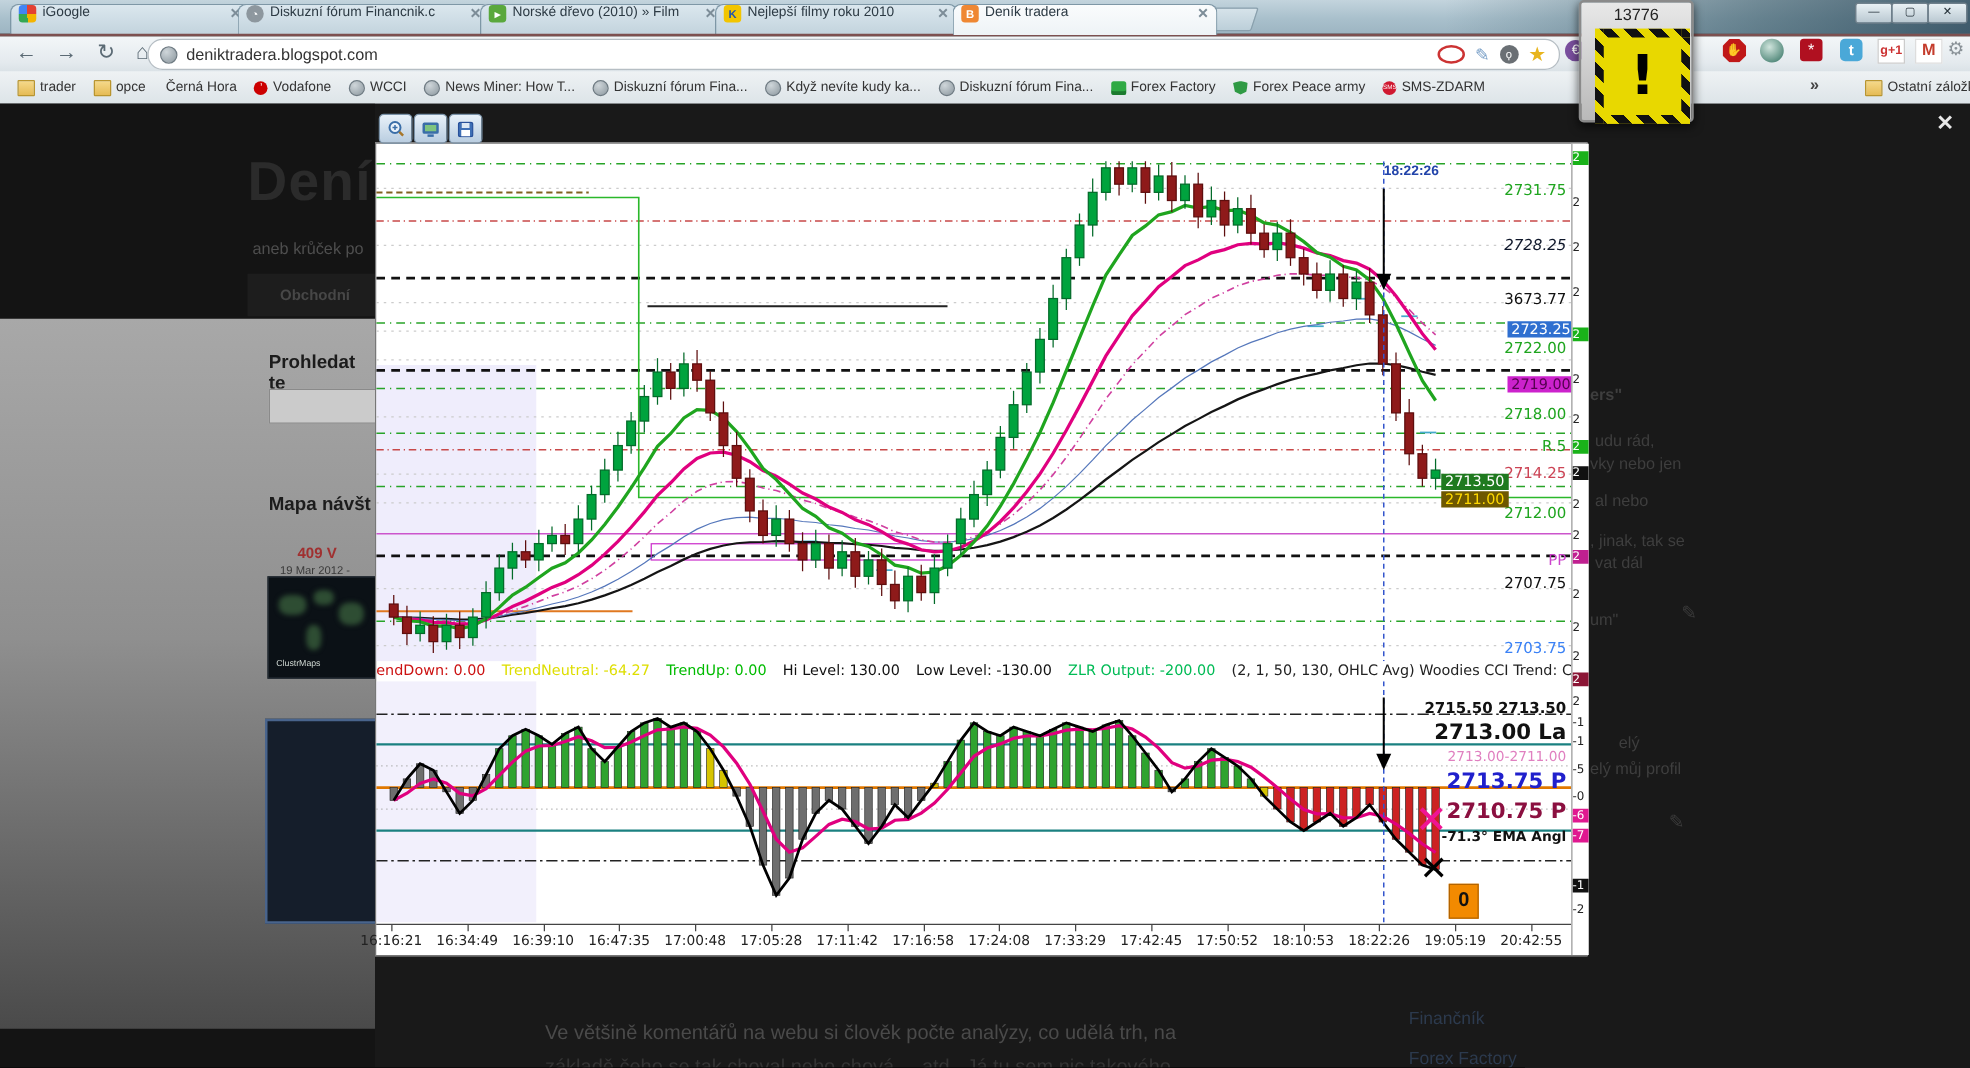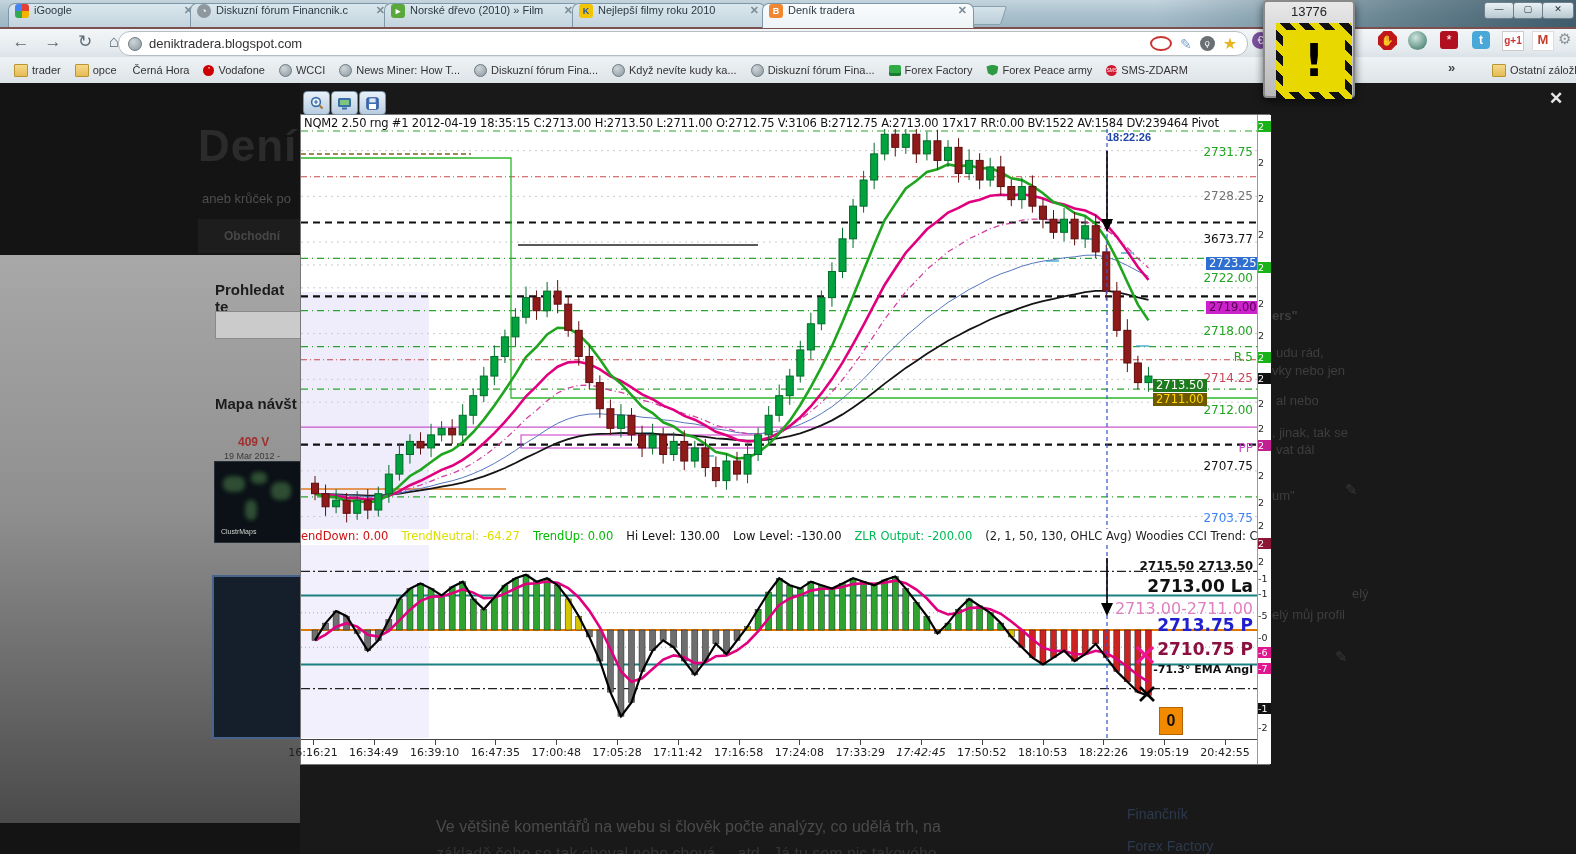--- a/index.html
+++ b/index.html
@@ -243,21 +243,21 @@
     <span class="pencil abs" style="left:1345px;top:398px;">✎</span>
     <span class="pencil abs" style="left:1335px;top:565px;">✎</span>
     <div id="frags">
         <div class="sidefrag abs" style="left: 1272px; top: 225px; font-weight: bold;">ers"</div>
         <div class="sidefrag abs" style="left: 1276px; top: 262px;">udu rád,</div>
         <div class="sidefrag abs" style="left: 1272px; top: 280px;">vky nebo jen</div>
         <div class="sidefrag abs" style="left: 1276px; top: 310px;">al nebo</div>
         <div class="sidefrag abs" style="left: 1272px; top: 342px;">, jinak, tak se</div>
         <div class="sidefrag abs" style="left: 1276px; top: 359px;">vat dál</div>
         <div class="sidefrag abs" style="left: 1272px; top: 405px;">um"</div>
-        <div class="sidefrag abs" style="left: 1352px; top: 503px;">elý</div>
+        <div class="sidefrag abs" style="left: 1295px; top: 503px;">elý</div>
         <div class="sidefrag abs" style="left: 1272px; top: 524px;">elý můj profil</div>
         <div class="sidelink abs" style="left: 1127px; top: 661px;">PS-tradebook</div>
         <div class="sidelink abs" style="left: 1127px; top: 723px;">Finančník</div>
         <div class="sidelink abs" style="left: 1127px; top: 755px;">Forex Factory</div>
       </div>
   </div>
 
   <div id="chartwin" class="abs">
     <div class="ctoolbtn abs" style="left:2px;">
       <svg width="14" height="14">
@@ -274,21 +274,20 @@
         </svg>
     </div>
     <div class="ctoolbtn abs" style="left:58px;">
       <svg width="13" height="13">
           <rect x="0.8" y="0.8" width="11.4" height="11.4" rx="1.5" fill="#3e6fb5" stroke="#28509a"></rect>
           <rect x="3.4" y="1.4" width="6.2" height="4" fill="#dce8f4"></rect>
           <rect x="3" y="7" width="7" height="5" fill="#fff"></rect>
         </svg>
     </div>
 
-    <div id="chead" class="abs">NQM2  2.50 rng  #1 2012-04-19 18:35:15 C:2713.00 H:2713.50 L:2711.00 O:2712.75 V:3106 B:2712.75 A:2713.00 17x17 RR:0.00 BV:1522 AV:1584 DV:239464  Pivot</div>
     <svg id="mainsvg" class="abs" style="left:0;top:14px;" width="956" height="400" viewBox="0 0 956 400">
         <rect x="0" y="163" width="128" height="237" fill="#e7e3fa" opacity="0.65"></rect>
         <line x1="0" y1="387.565" x2="956" y2="387.565" stroke="#cccccc" stroke-width="1" stroke-dasharray="2 4"></line>
         <line x1="0" y1="341.82" x2="956" y2="341.82" stroke="#cccccc" stroke-width="1" stroke-dasharray="2 4"></line>
         <line x1="0" y1="273.2025" x2="956" y2="273.2025" stroke="#cccccc" stroke-width="1" stroke-dasharray="2 4"></line>
         <line x1="0" y1="250.33" x2="956" y2="250.33" stroke="#cccccc" stroke-width="1" stroke-dasharray="2 4"></line>
         <line x1="0" y1="204.585" x2="956" y2="204.585" stroke="#cccccc" stroke-width="1" stroke-dasharray="2 4"></line>
         <line x1="0" y1="158.84" x2="956" y2="158.84" stroke="#cccccc" stroke-width="1" stroke-dasharray="2 4"></line>
         <line x1="0" y1="135.9675" x2="956" y2="135.9675" stroke="#cccccc" stroke-width="1" stroke-dasharray="2 4"></line>
         <line x1="0" y1="113.095" x2="956" y2="113.095" stroke="#cccccc" stroke-width="1" stroke-dasharray="2 4"></line>
@@ -602,53 +601,53 @@
         <div class="tlab" style="left: 316px;">17:05:28</div>
         <div class="tick" style="left: 376.8px;"></div>
         <div class="tlab" style="left: 376.8px;">17:11:42</div>
         <div class="tick" style="left: 437.6px;"></div>
         <div class="tlab" style="left: 437.6px;">17:16:58</div>
         <div class="tick" style="left: 498.4px;"></div>
         <div class="tlab" style="left: 498.4px;">17:24:08</div>
         <div class="tick" style="left: 559.2px;"></div>
         <div class="tlab" style="left: 559.2px;">17:33:29</div>
         <div class="tick" style="left: 620px;"></div>
-        <div class="tlab" style="left: 620px; font-style: italic;">17:42:45</div>
+        <div class="tlab" style="left: 620px;">17:42:45</div>
         <div class="tick" style="left: 680.8px;"></div>
         <div class="tlab" style="left: 680.8px;">17:50:52</div>
         <div class="tick" style="left: 741.6px;"></div>
         <div class="tlab" style="left: 741.6px;">18:10:53</div>
         <div class="tick" style="left: 802.4px;"></div>
         <div class="tlab" style="left: 802.4px;">18:22:26</div>
         <div class="tick" style="left: 863.2px;"></div>
         <div class="tlab" style="left: 863.2px;">19:05:19</div>
         <div class="tick" style="left: 924px;"></div>
         <div class="tlab" style="left: 924px;">20:42:55</div>
       </div>
     <div id="pricelabels">
         <div class="plabel" style="right: 16px; top: 30px; color: rgb(31, 165, 31);">2731.75</div>
-        <div class="plabel" style="right: 16px; top: 74px; color: #737373;">2728.25</div>
+        <div class="plabel" style="right: 16px; top: 74px; color: #0f172a; font-style: italic;">2728.25</div>
         <div class="plabel" style="right: 16px; top: 117px; color: rgb(17, 17, 17);">3673.77</div>
         <div class="plabel" style="right: 16px; top: 156px; color: rgb(31, 165, 31);">2722.00</div>
         <div class="plabel" style="right: 16px; top: 209px; color: rgb(31, 165, 31);">2718.00</div>
         <div class="plabel" style="right: 16px; top: 235px; color: rgb(31, 165, 31);">R.5</div>
         <div class="plabel" style="right: 16px; top: 256px; color: rgb(204, 68, 85);">2714.25</div>
         <div class="plabel" style="right: 16px; top: 288px; color: rgb(31, 165, 31);">2712.00</div>
         <div class="plabel" style="right: 16px; top: 326px; color: rgb(204, 68, 204);">PP</div>
         <div class="plabel" style="right: 16px; top: 344px; color: rgb(17, 17, 17);">2707.75</div>
         <div class="plabel" style="right: 16px; top: 396px; color: #3b82f6;">2703.75</div>
         <div class="pbox" style="left: 905px; top: 142px; background: rgb(47, 111, 208); color: rgb(255, 255, 255);">2723.25</div>
         <div class="pbox" style="left: 905px; top: 186px; background: rgb(204, 34, 204); color: rgb(85, 0, 79);">2719.00</div>
         <div class="pbox" style="left: 852px; top: 264px; background: rgb(31, 122, 31); color: rgb(255, 255, 255);">2713.50</div>
         <div class="pbox" style="left: 852px; top: 278px; background: rgb(110, 88, 0); color: rgb(255, 217, 0);">2711.00</div>
       </div>
     <div id="panellabels">
         <div class="plabel" style="right: 16px; top: 444px; color: rgb(17, 17, 17); font-size: 12px; font-weight: bold;">2715.50 2713.50</div>
         <div class="plabel" style="right: 16px; top: 461px; color: rgb(17, 17, 17); font-size: 17px; font-weight: bold;">2713.00 La</div>
-        <div class="plabel" style="right: 16px; top: 484px; color: rgb(224, 128, 192); font-size: 16px;">2713.00-2711.00</div>
+        <div class="plabel" style="right: 16px; top: 484px; color: rgb(224, 128, 192); font-size: 11px;">2713.00-2711.00</div>
         <div class="plabel" style="right: 16px; top: 500px; color: rgb(32, 32, 204); font-size: 17px; font-weight: bold;">2713.75 P</div>
         <div class="plabel" style="right: 16px; top: 524px; color: rgb(139, 16, 64); font-size: 17px; font-weight: bold;">2710.75 P</div>
         <div class="plabel" style="right: 16px; top: 548px; color: rgb(17, 17, 17); font-size: 11px; font-weight: bold;">-71.3° EMA Angl</div>
       </div>
     <div id="scalestrip" class="abs">
         <div class="snum" style="top: 6px; background: rgb(25, 178, 25); color: rgb(255, 255, 255);">2</div>
         <div class="snum" style="top: 42px;">2</div>
         <div class="snum" style="top: 78px;">2</div>
         <div class="snum" style="top: 114px;">2</div>
         <div class="snum" style="top: 147px; background: rgb(25, 178, 25); color: rgb(255, 255, 255);">2</div>

